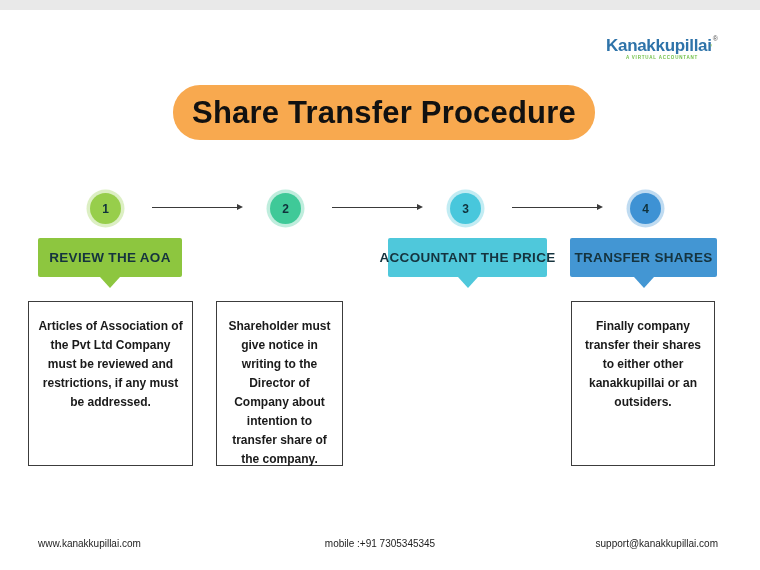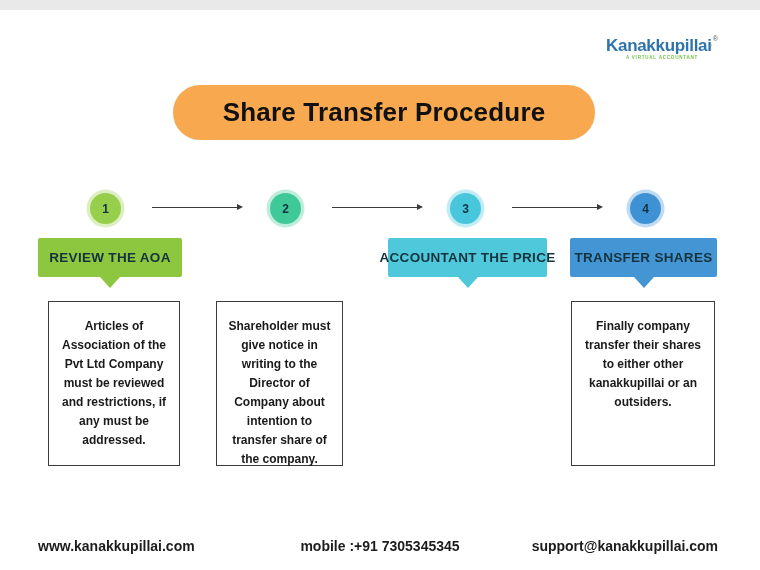--- a/index.html
+++ b/index.html
@@ -10,21 +10,21 @@
   .logo{position:absolute;top:27px;left:606px;width:112px;text-align:center;}
   .logo-row{display:flex;align-items:flex-start;justify-content:center;line-height:1;}
   .logo-text{font-size:17px;font-weight:bold;color:#2E73A9;letter-spacing:-0.3px;}
   .logo-swoosh{margin-left:-2px;margin-top:1px;}
   .reg{font-size:7px;color:#555;margin-left:1px;margin-top:-2px;}
   .logo-tagline{font-size:4.5px;color:#6FBF45;letter-spacing:0.8px;margin-top:1px;font-weight:bold;}
 
   
   .title-banner{position:absolute;left:173px;top:75px;width:422px;height:55px;border-radius:27px;
     display:flex;align-items:center;justify-content:center;}
-  .title-banner span{font-size:26px;font-weight:bold;color:#111111;letter-spacing:0.2px;white-space:nowrap;}
+  .title-banner span{font-size:31px;font-weight:bold;color:#111111;letter-spacing:0.2px;white-space:nowrap;}
 
   
   .circle{position:absolute;top:183px;width:31px;height:31px;border-radius:50%;
     display:flex;align-items:center;justify-content:center;
     font-size:12px;font-weight:bold;color:#10323C;}
   .c0{left:90px;} .c1{left:270px;} .c2{left:450px;} .c3{left:630px;}
   .arrow{position:absolute;top:197px;height:1px;background:#3a3a3a;}
   .a0{left:152px;width:89px;} .a1{left:332px;width:89px;} .a2{left:512px;width:89px;}
   .arrow::after{content:'';position:absolute;right:-2px;top:-3px;width:0;height:0;
     border-left:6px solid #3a3a3a;border-top:3.5px solid transparent;border-bottom:3.5px solid transparent;}
@@ -34,24 +34,24 @@
     display:flex;align-items:center;justify-content:center;text-align:right;}
   .banner span{font-size:13.5px;font-weight:bold;color:#15333E;letter-spacing:0.3px;white-space:nowrap;}
   .banner::after{content:'';position:absolute;left:50%;top:100%;transform:translateX(-50%);
     width:0;height:0;border:10px solid transparent;border-bottom:0;border-top:11px solid var(--tri,#888);}
   .b0{left:38px;width:144px;} .b1{left:218px;width:139px;} .b2{left:388px;width:159px;} .b3{left:570px;width:147px;}
 
   
   .card{position:absolute;top:291px;height:165px;background:#ffffff;border:1px solid #3c3c3c;
     box-sizing:border-box;padding:15px 8px 8px 8px;text-align:center;}
   .card p{margin:0;font-size:12px;font-weight:bold;color:#1A1A1A;line-height:1.58;}
-  .k0{left:48px;width:132px;} .k1{left:216px;width:127px;} .k2{left:391px;width:159px;} .k3{left:571px;width:144px;}
+  .k0{left:28px;width:165px;} .k1{left:216px;width:127px;} .k2{left:391px;width:159px;} .k3{left:571px;width:144px;}
 
   
-  .footer-item{position:absolute;top:528px;font-size:14px;font-weight:bold;color:#1c1c1c;}
+  .footer-item{position:absolute;top:528px;font-size:10px;font-weight:normal;color:#1c1c1c;}
   .f-left{left:38px;} .f-center{left:0;right:0;text-align:center;} .f-right{right:42px;text-align:right;}
 </style>
 </head>
 <body>
 
 <div class="canvas">
 
   <div class="logo">
     <div class="logo-row">
       <span class="logo-text" style="color: rgb(46, 115, 169);">Kanakkupillai</span>

